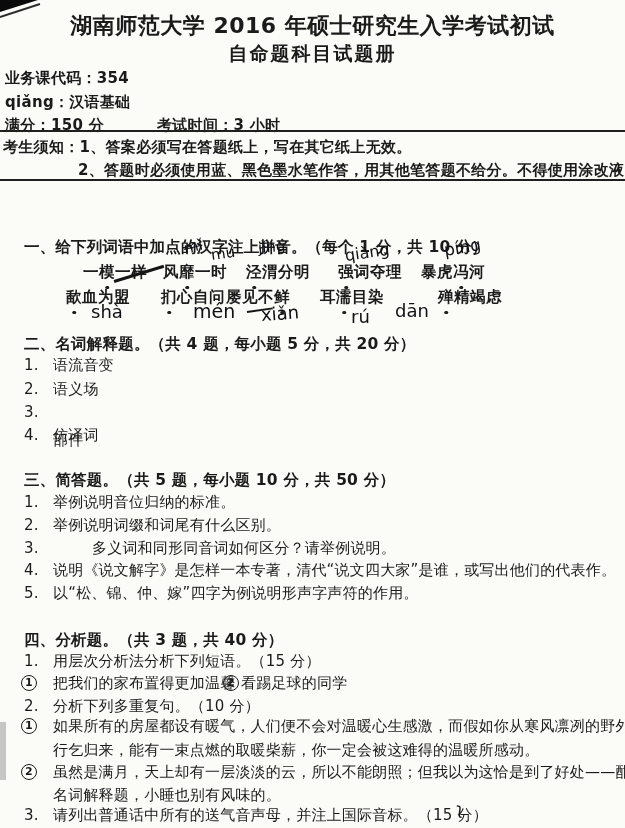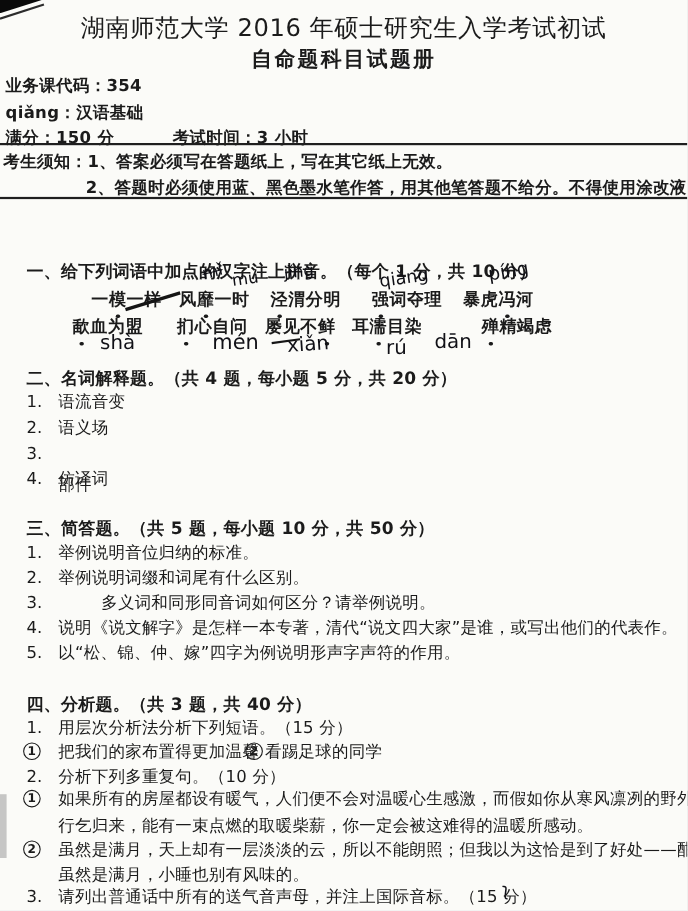--- a/index.html
+++ b/index.html
@@ -2,21 +2,21 @@
 <html><head>
 <meta charset="utf-8">
 <style>
   html,body{margin:0;padding:0;background:#e8e8e8;}
   .page{
     position:relative;width:625px;height:828px;margin:0 auto;
     background:#fbfbf8;color:#1b1b1b;overflow:hidden;
     font-family:"DejaVu Sans","Liberation Sans",sans-serif;
   }
   .abs{position:absolute;white-space:nowrap;}
-  .title1{width:625px;text-align:center;font-size:22px;font-weight:normal;letter-spacing:.5px;}
+  .title1{width:625px;text-align:center;font-size:22px;font-weight:bold;letter-spacing:.5px;}
   .title2{width:625px;text-align:center;font-size:19px;font-weight:900;letter-spacing:2px;}
   .meta{font-size:15px;font-weight:bold;letter-spacing:.3px;}
   .rule{position:absolute;left:0;width:625px;height:2px;background:#1f1f1f;}
   .line{position:absolute;left:0;width:625px;height:20px;font-size:15px;letter-spacing:.2px;white-space:nowrap;}
   .line .n{position:absolute;font-size:15px;}
   .line .t{position:absolute;font-size:15px;}
   .heading{position:absolute;font-size:15.5px;font-weight:bold;letter-spacing:.2px;white-space:nowrap;}
   .circ{
     position:absolute;box-sizing:border-box;width:16px;height:16px;margin-top:1px;
     border:1.4px solid #1b1b1b;border-radius:50%;
@@ -80,21 +80,21 @@
 
   <div class="heading" style="top:237px;left:24px;">一、给下列词语中加点的汉字注上拼音。（每个 1 分，共 10 分）</div>
   <div id="word-rows">
       <div class="word" style="left: 83px; top: 262px;"><span>一</span><span class="dc">模</span><span>一</span><span>样</span></div>
       <div class="word" style="left: 163px; top: 262px;"><span>风</span><span class="dc">靡</span><span>一</span><span>时</span></div>
       <div class="word" style="left: 246px; top: 262px;"><span class="dc">泾</span><span>渭</span><span>分</span><span>明</span></div>
       <div class="word" style="left: 338px; top: 262px;"><span class="dc">强</span><span>词</span><span>夺</span><span>理</span></div>
       <div class="word" style="left: 421px; top: 262px;"><span>暴</span><span>虎</span><span class="dc">冯</span><span>河</span></div>
       <div class="word" style="left: 66px; top: 287px;"><span class="dc">歃</span><span>血</span><span>为</span><span>盟</span></div>
       <div class="word" style="left: 161px; top: 287px;"><span class="dc">扪</span><span>心</span><span>自</span><span>问</span></div>
-      <div class="word" style="left: 241px; top: 287px;"><span>屡</span><span>见</span><span>不</span><span class="dc">鲜</span></div>
+      <div class="word" style="left: 226px; top: 287px;"><span>屡</span><span>见</span><span>不</span><span class="dc">鲜</span></div>
       <div class="word" style="left: 320px; top: 287px;"><span>耳</span><span class="dc">濡</span><span>目</span><span>染</span></div>
       <div class="word" style="left: 398px; top: 287px; margin-left: 40px;"><span class="dc">殚</span><span>精</span><span>竭</span><span>虑</span></div>
     </div>
   <div id="hw-host">
       <div class="hw strike" style="left: 184px; top: 240px; font-size: 15px; transform: rotate(-14deg);">mǐ</div>
       <div class="hw" style="left: 211px; top: 246px; font-size: 15px; transform: rotate(-8deg);">mu</div>
       <div class="hw" style="left: 258px; top: 239px; font-size: 15px; transform: rotate(-5deg);">jǐng</div>
       <div class="hw" style="left: 345px; top: 246px; font-size: 16px; transform: rotate(-8deg);">qiǎng</div>
       <div class="hw" style="left: 444px; top: 240px; font-size: 17px; transform: rotate(-9deg);">píng</div>
       <div class="hw" style="left: 91px; top: 301px; font-size: 18px; transform: rotate(0deg);">shà</div>
@@ -177,21 +177,21 @@
   </div>
   <div class="line" style="top:741px;">
     <span class="t" style="left:53px;">行乞归来，能有一束点燃的取暖柴薪，你一定会被这难得的温暖所感动。</span>
   </div>
 
   <div class="line" style="top:763px;">
     <span class="circ" style="left:21px;">2</span>
     <span class="t" style="left:53px;">虽然是满月，天上却有一层淡淡的云，所以不能朗照；但我以为这恰是到了好处——酣</span>
   </div>
   <div class="line" style="top:786px;">
-    <span class="t" style="left:53px;">虽然是满月，小睡也别有风味的。</span>
+    <span class="t" style="left:53px;">名词解释题，小睡也别有风味的。</span>
   </div>
 
   <div class="line" style="top:806px;">
     <span class="n" style="left:24px;">3.</span>
     <span class="t" style="left:53px;">请列出普通话中所有的送气音声母，并注上国际音标。（15 分）</span>
   </div>
 
 </div>
 
 </body></html>

